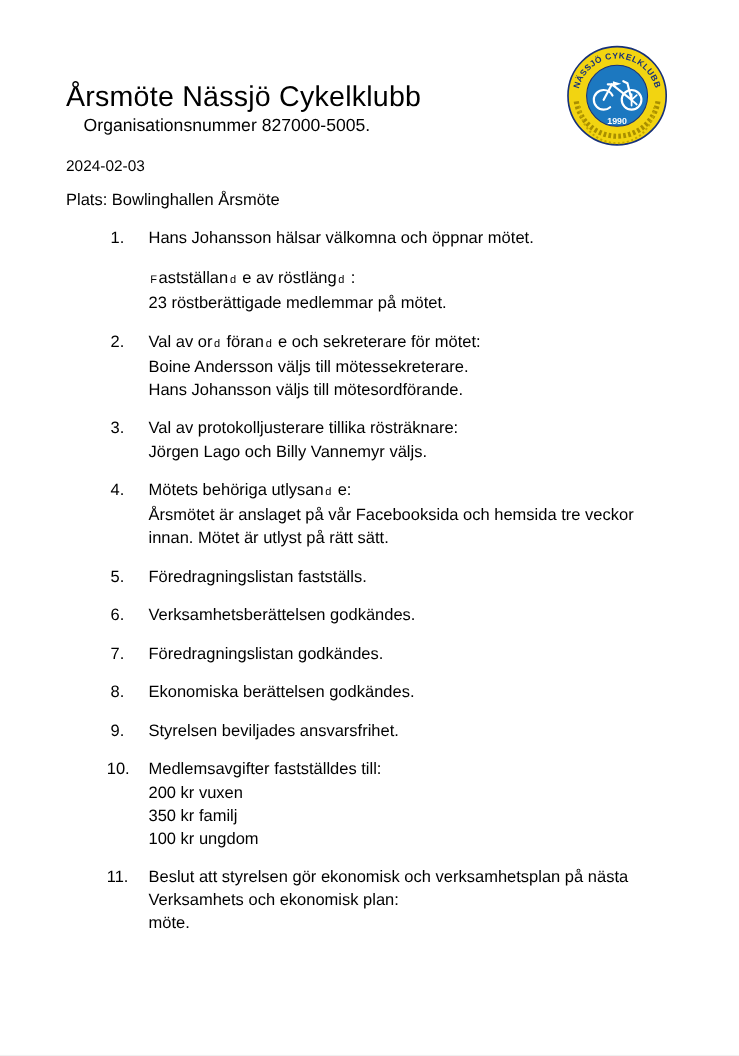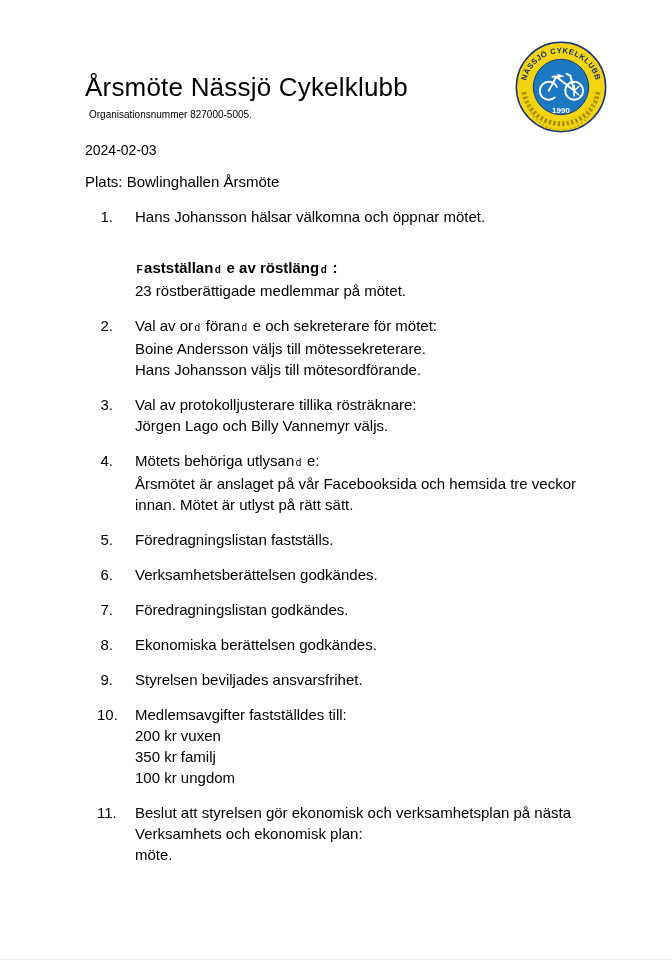--- a/index.html
+++ b/index.html
@@ -8,36 +8,36 @@
     width:672px; height:960px;
     background:#ffffff;
     font-family:"Liberation Sans", sans-serif;
     color:#000;
     overflow:hidden;
   }
   .page::after{
     content:""; position:absolute; left:0; right:0; bottom:0;
     border-bottom:1px solid #f0f0f0;
   }
-  .header-text { padding:72px 0 0 85px; }
+  .header-text { padding:72px 0 0 60px; }
   .title {
     margin:0; font-size:26px; font-weight:400; line-height:30px;
     letter-spacing:0.2px; color:#000;
   }
-  .org  { margin:3px 4px 0;  font-size:10px; line-height:20px; }
+  .org  { margin:3px 16px 0;  font-size:16px; line-height:20px; }
   .date { margin:15px 0 0; font-size:14px; line-height:20px; }
   .loc  { margin:12px 0 0; font-size:15px; line-height:20px; }
 
   .list { margin:8px 0 0 97px; }
   .item { display:flex; margin-top:14px; }
   .num  { flex:none; width:16px; text-align:right; font-size:15px; line-height:21px; }
   .content { margin-left:22px; font-size:15px; line-height:21px; max-width:450px; }
   .line { white-space:normal; }
   .it   { }
-  .sp   { margin-top:30px;font-weight:bold; }
+  .sp   { margin-top:15px; }
   .small{ font-size:10px; margin:0 1.5px; }
 
   .logo {
     position:absolute; left:514px; top:40px;
     width:94px; height:94px;
   }
 </style>
 </head>
 <body>
 

